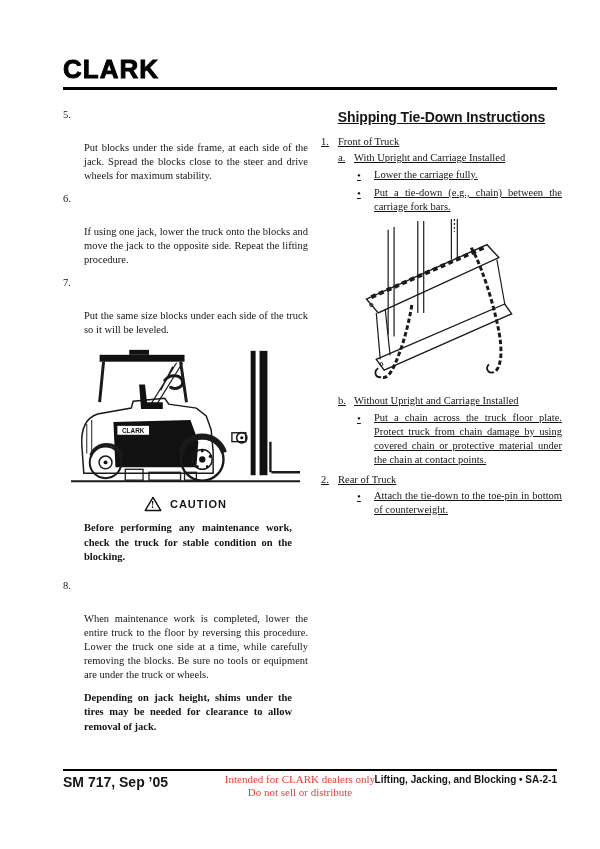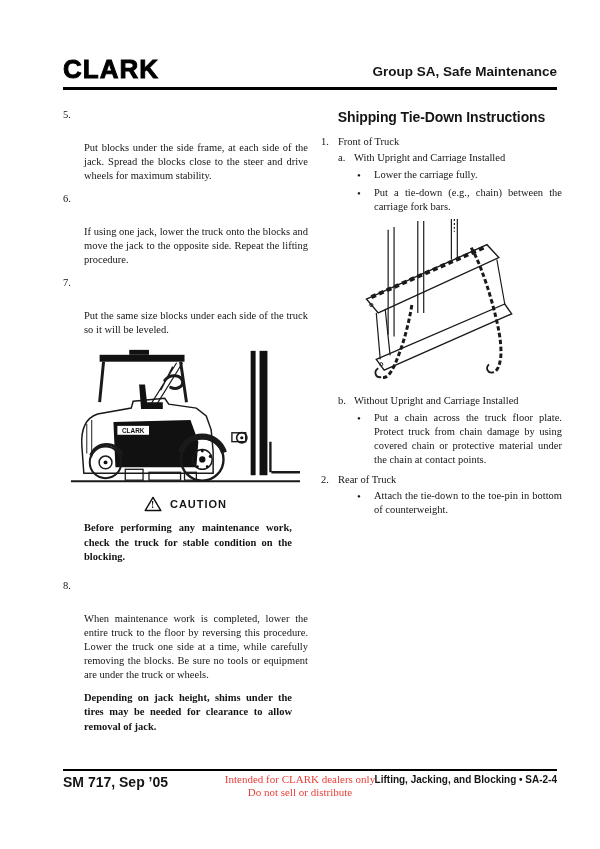--- a/index.html
+++ b/index.html
@@ -15,21 +15,21 @@
     font-size:26px; letter-spacing:1px; color:#000; -webkit-text-stroke:0.9px #000;
     transform:scaleY(0.98); line-height:26px; }
   .header-title { font-family:"Liberation Sans", sans-serif; font-weight:bold;
     font-size:13.5px; padding-bottom:3px; }
   .header-rule { position:absolute; top:87px; left:63px; right:43px; height:3px; background:#000; }
 
   
   .columns { position:absolute; top:104px; left:63px; right:43px; display:flex; gap:13px; }
   .col { font-size:10.5px; line-height:14px; }
   .col-left  { width:245px; flex:none; }
-  .col-right { width:241px; flex:none; }
+  .col-right { width:241px; flex:none;text-decoration:underline; }
 
   .step { display:flex; margin-bottom:9px; }
   .step .num { width:21px; flex:none; }
   .step .txt { flex:1; text-align:justify;margin-top:33px; }
   .first-step { margin-top:4px; }
 
   .figure { display:flex; justify-content:center; }
   .figure-forklift { margin:4px 0 10px; }
   .figure-carriage { margin:2px 0 6px; }
   svg .ln { stroke:#1a1a1a; fill:none; }
@@ -63,21 +63,20 @@
   .notice { position:absolute; top:773px; left:160px; width:280px; text-align:center;
     font-family:"Liberation Serif", serif; font-size:11px; line-height:13px; }
 </style>
 </head>
 <body>
 
 <div class="page">
 
   <div class="header">
     <div class="logo">CLARK</div>
-    <div class="header-title">Group SA, Safe Maintenance</div>
   </div>
   <div class="header-rule"></div>
 
   <div class="columns">
 
     <section class="col col-left">
 
       <div class="step first-step">
         <span class="num">5.</span>
         <span class="txt">Put blocks under the side frame, at each side of the jack. Spread the blocks close to the steer and drive wheels for maximum stability.</span>
@@ -226,19 +225,19 @@
       </div>
       <div class="bullet-row">
         <span class="bullet">•</span>
         <span class="btxt">Attach the tie-down to the toe-pin in bottom of counterweight.</span>
       </div>
     </section>
   </div>
 
   <div class="footer-rule"></div>
   <div class="footer-left">SM 717, Sep ’05</div>
-  <div class="footer-right">Lifting, Jacking, and Blocking • SA-2-4</div>
+  <div class="footer-right">Lifting, Jacking, and Blocking • SA-2-1</div>
   <div class="notice" style="color: rgb(232, 64, 58);">
     <div>Intended for CLARK dealers only</div>
     <div>Do not sell or distribute</div>
   </div>
 
 </div>
 
 </body></html>

